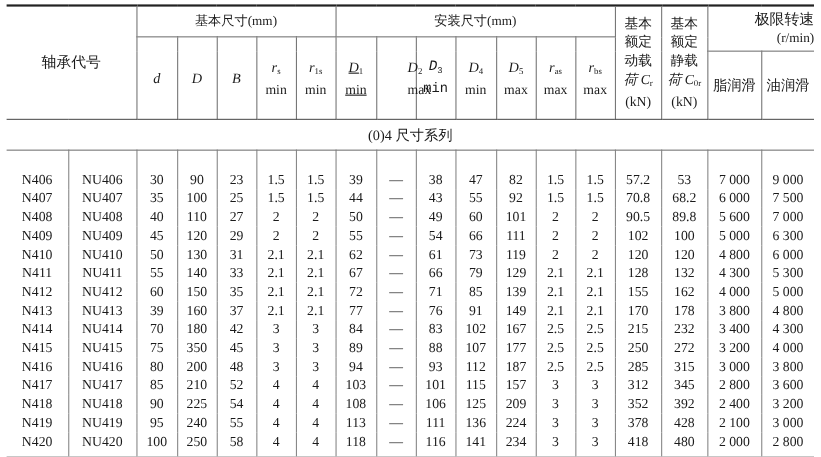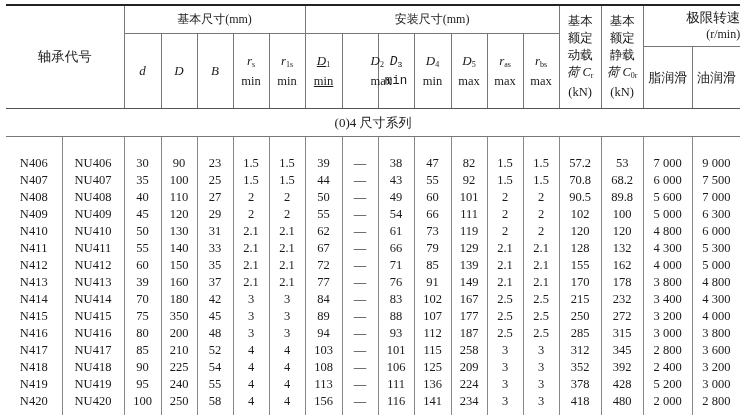--- a/index.html
+++ b/index.html
@@ -360,21 +360,21 @@
         <td class="c1">NU417</td>
         <td class="c2">85</td>
         <td class="c3">210</td>
         <td class="c4">52</td>
         <td class="c5">4</td>
         <td class="c6">4</td>
         <td class="c7">103</td>
         <td class="c8">—</td>
         <td class="c9">101</td>
         <td class="c10">115</td>
-        <td class="c11">258</td>
+        <td class="c11">157</td>
         <td class="c12">3</td>
         <td class="c13">3</td>
         <td class="c14">312</td>
         <td class="c15">345</td>
         <td class="c16">2 800</td>
         <td class="c17 clast">3 600</td>
       </tr>
       <tr>
         <td class="c0">N418</td>
         <td class="c1">NU418</td>
@@ -405,32 +405,32 @@
         <td class="c6">4</td>
         <td class="c7">113</td>
         <td class="c8">—</td>
         <td class="c9">111</td>
         <td class="c10">136</td>
         <td class="c11">224</td>
         <td class="c12">3</td>
         <td class="c13">3</td>
         <td class="c14">378</td>
         <td class="c15">428</td>
-        <td class="c16">5 200</td>
+        <td class="c16">2 100</td>
         <td class="c17 clast">3 000</td>
       </tr>
       <tr>
         <td class="c0">N420</td>
         <td class="c1">NU420</td>
         <td class="c2">100</td>
         <td class="c3">250</td>
         <td class="c4">58</td>
         <td class="c5">4</td>
         <td class="c6">4</td>
-        <td class="c7">156</td>
+        <td class="c7">118</td>
         <td class="c8">—</td>
         <td class="c9">116</td>
         <td class="c10">141</td>
         <td class="c11">234</td>
         <td class="c12">3</td>
         <td class="c13">3</td>
         <td class="c14">418</td>
         <td class="c15">480</td>
         <td class="c16">2 000</td>
         <td class="c17 clast">2 800</td>

